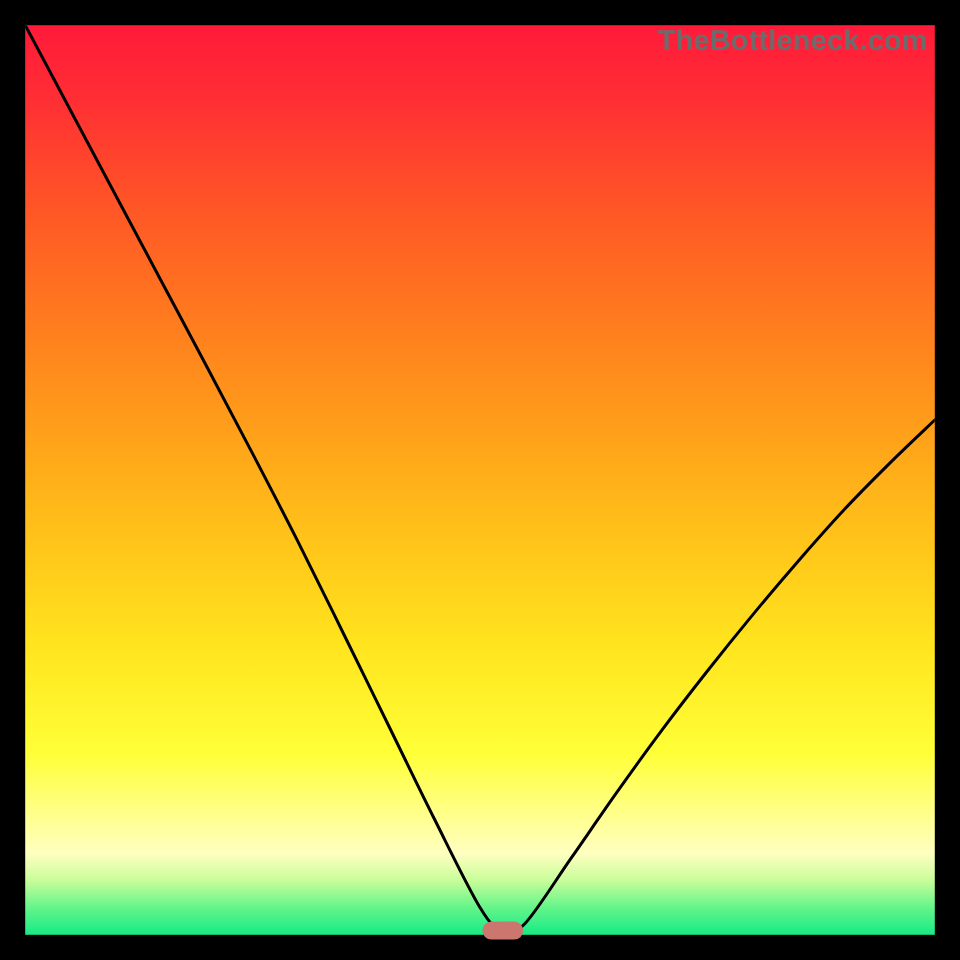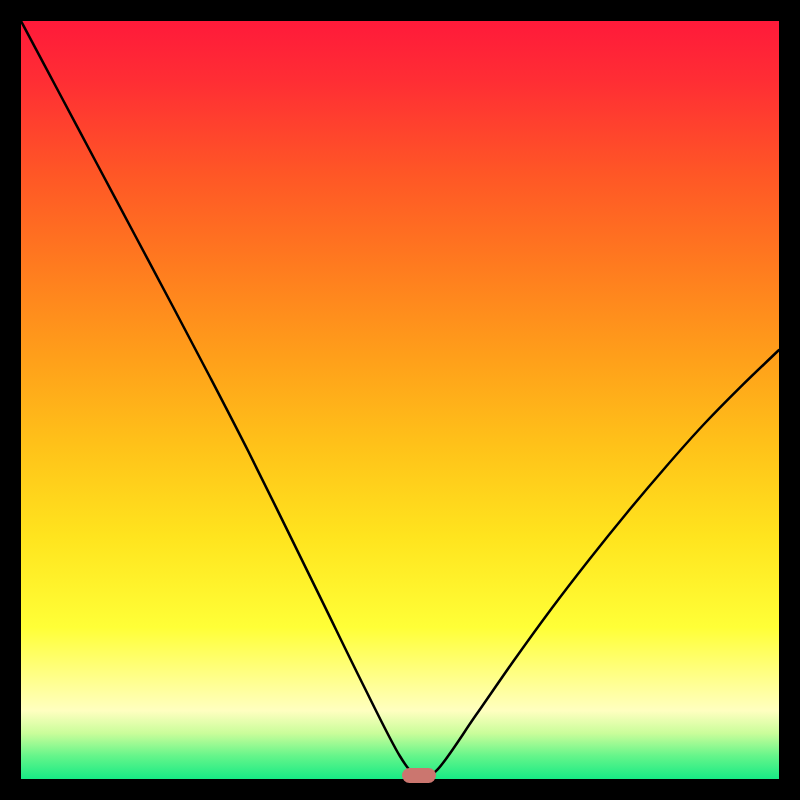--- a/index.html
+++ b/index.html
@@ -62,20 +62,21 @@
     background: #cb766f;
     border-radius: 8px;
   }
 </style>
 </head>
 <body>
 
 <div class="frame">
   <div class="plot">
 
+    <div class="attribution">TheBottleneck.com</div>
 
     <svg class="curve" viewBox="0 0 758 758" preserveAspectRatio="none">
       <path id="curve-path" fill="none" stroke="#000000" stroke-width="2.5" stroke-linecap="round" stroke-linejoin="round" d="M 0.00 0.00 C 6.32 11.88, 25.27 47.50, 37.90 71.25 C 50.53 95.00, 63.17 118.75, 75.80 142.50 C 88.43 166.25, 101.07 190.01, 113.70 213.76 C 126.33 237.51, 138.97 261.13, 151.60 285.01 C 164.23 308.88, 176.87 332.76, 189.50 357.02 C 202.13 381.27, 214.77 405.53, 227.40 430.54 C 240.03 455.56, 252.67 481.46, 265.30 507.10 C 277.93 532.75, 290.57 558.65, 303.20 584.42 C 315.83 610.19, 328.47 636.59, 341.10 661.73 C 353.73 686.87, 369.52 719.72, 379.00 735.26 C 388.48 750.80, 391.63 752.82, 397.95 754.97 C 404.27 757.12, 407.43 758.25, 416.90 748.15 C 426.38 738.04, 442.17 712.39, 454.80 694.33 C 467.43 676.26, 480.07 657.56, 492.70 639.75 C 505.33 621.94, 517.97 604.38, 530.60 587.45 C 543.23 570.52, 555.87 554.22, 568.50 538.18 C 581.13 522.14, 593.77 506.47, 606.40 491.18 C 619.03 475.90, 631.67 460.99, 644.30 446.46 C 656.93 431.93, 669.57 417.53, 682.20 404.01 C 694.83 390.50, 707.47 377.86, 720.10 365.36 C 732.73 352.85, 751.68 335.04, 758.00 328.97"></path>
     </svg>
 
     <div class="marker" id="min-marker" style="left: 380.95px; top: 746.968px; background: rgb(203, 118, 111);"></div>
 
   </div>
 </div>
 

